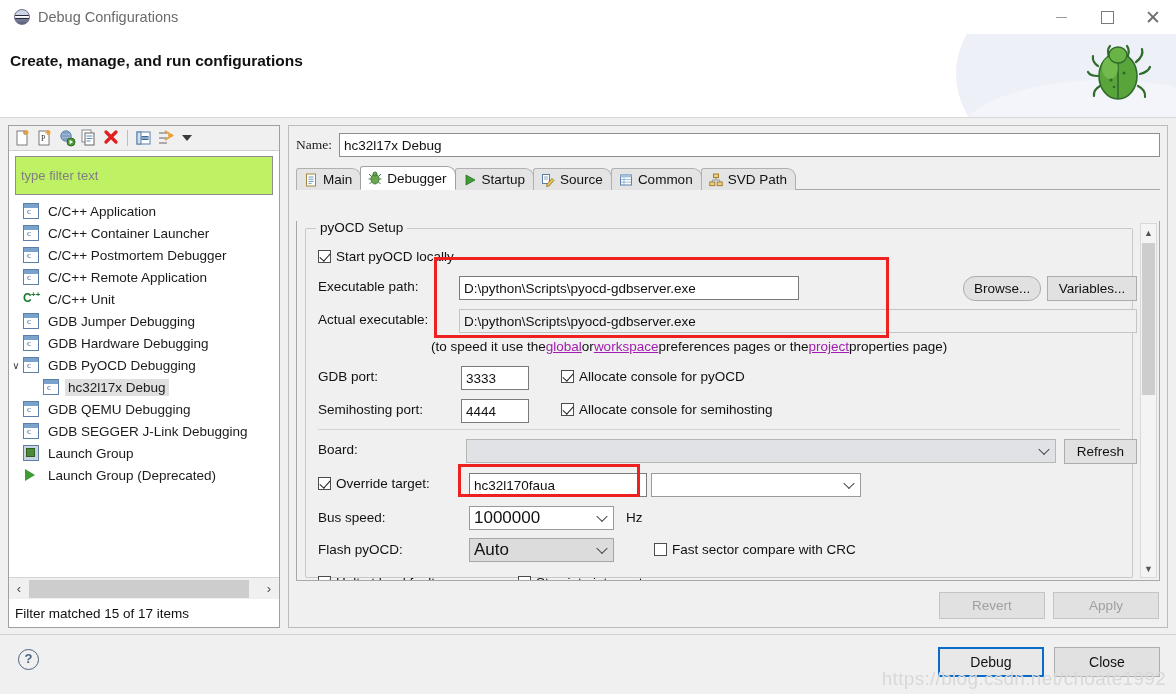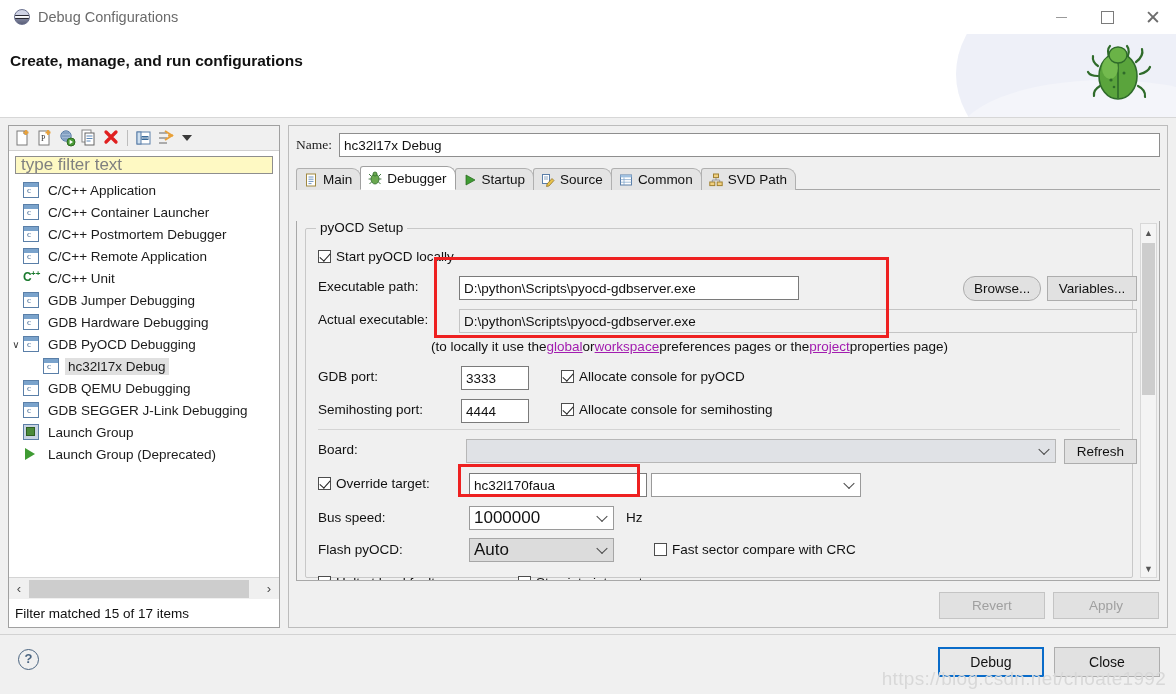--- a/index.html
+++ b/index.html
@@ -80,22 +80,22 @@
   }
   .tb-ico { width:20px; height:20px; position:relative; display:block; }
   .tb-sep { width:1px; height:16px; background:#bdbdbd; margin:0 4px; }
   .tb-caret {
     width:0;height:0;border-left:5px solid transparent;border-right:5px solid transparent;
     border-top:6px solid #3a3a3a; margin-left:4px;
   }
 
   .filter-wrap { padding:5px 6px 4px 6px; flex:0 0 auto; }
   .filter-input {
-    width:100%; height:18px; border:1px solid #8e8e8e; background:#fef9c3;
-    font-family:inherit; font-size:17px; color:#707070; padding:0 5px;
+    width:100%; height:39px; border:1px solid #8e8e8e; background:#bef264;
+    font-family:inherit; font-size:13px; color:#707070; padding:0 5px;
     outline:none;
   }
   .filter-input::placeholder { color:#808080; opacity:1; }
 
   .tree {
     flex:1 1 auto; overflow:hidden; padding-top:1px; background:#fff;
     position:relative;
   }
   .tree-row {
     height:22px; display:flex; align-items:center; padding-left:10px;
@@ -547,21 +547,21 @@
           <input class="txt" style="position: absolute; left: 153px; top: 37px; width: 340px;" type="text" value="D:\python\Scripts\pyocd-gdbserver.exe">
           <button class="btn" style="position:absolute; left:657px; top:37px; width:78px;border-radius:12px;">Browse...</button>
           <button class="btn" style="position:absolute; left:741px; top:37px; width:90px;">Variables...</button>
 
           <div class="row" style="left:12px; top:73px;">
             <span class="lbl">Actual executable:</span>
           </div>
           <input class="txt ro" style="position: absolute; left: 153px; top: 70px; width: 678px;" readonly="" type="text" value="D:\python\Scripts\pyocd-gdbserver.exe">
 
           <div class="row" style="left:125px; top:100px;">
-            <span class="lbl">(to locally it use the </span>
+            <span class="lbl">(to speed it use the </span>
             <span class="lbl lnk">global</span>
             <span class="lbl"> or </span>
             <span class="lbl lnk">workspace</span>
             <span class="lbl"> preferences pages or the </span>
             <span class="lbl lnk">project</span>
             <span class="lbl"> properties page)</span>
           </div>
 
           <div class="row" style="left:12px; top:130px;">
             <span class="lbl">GDB port:</span>

